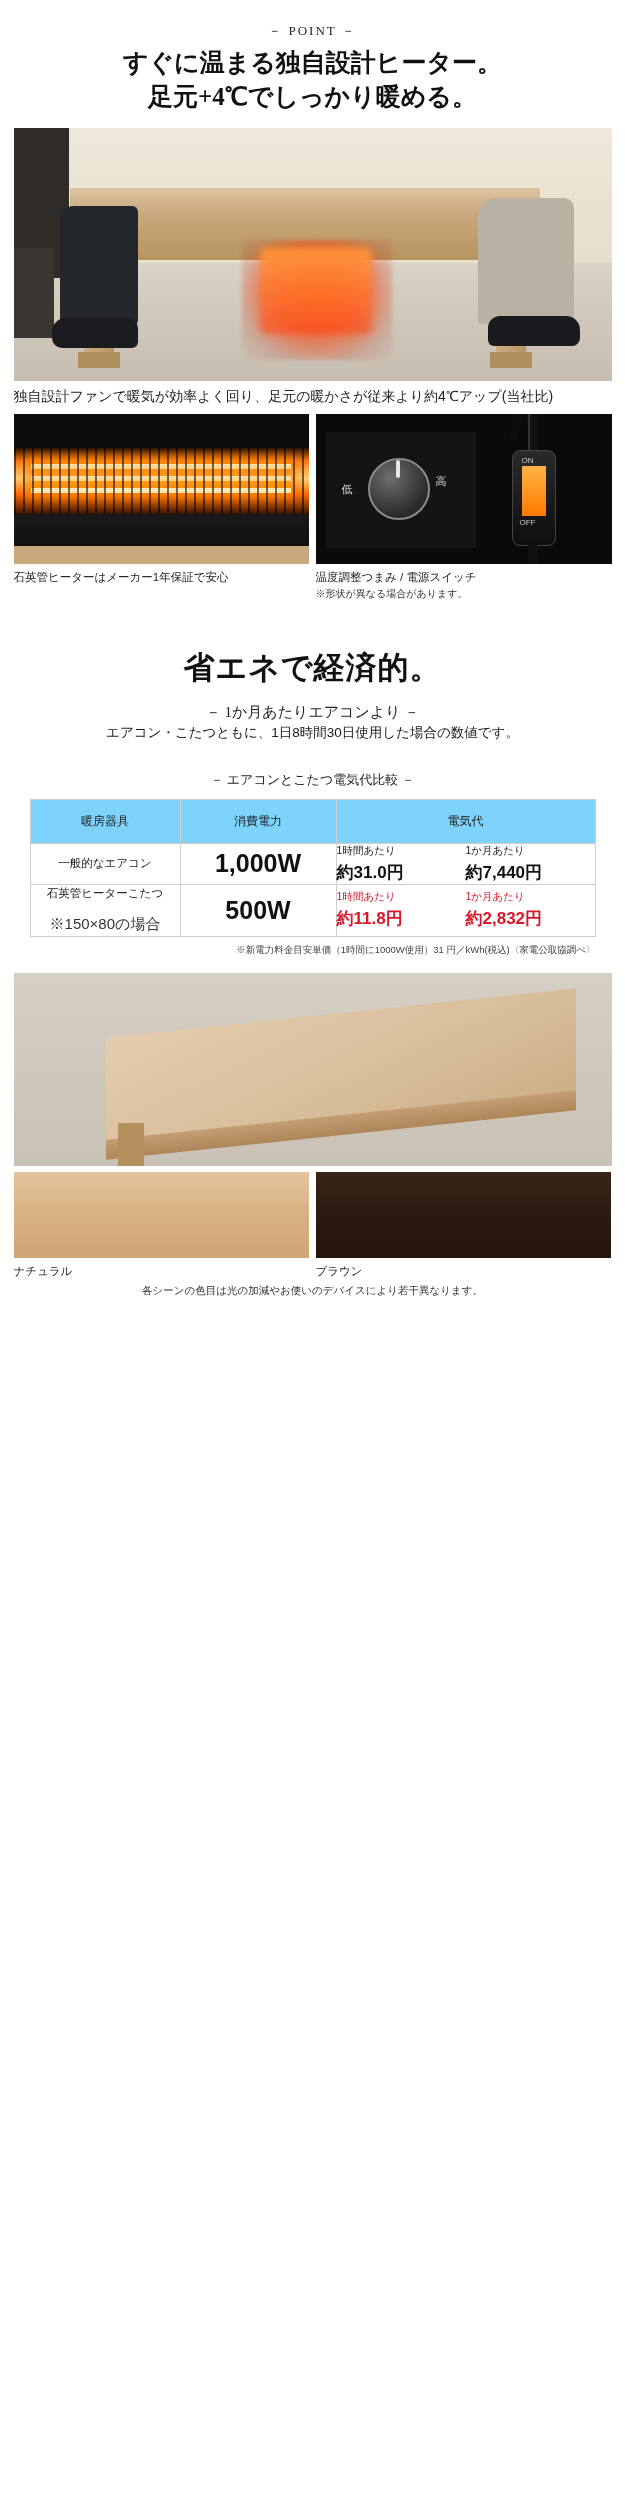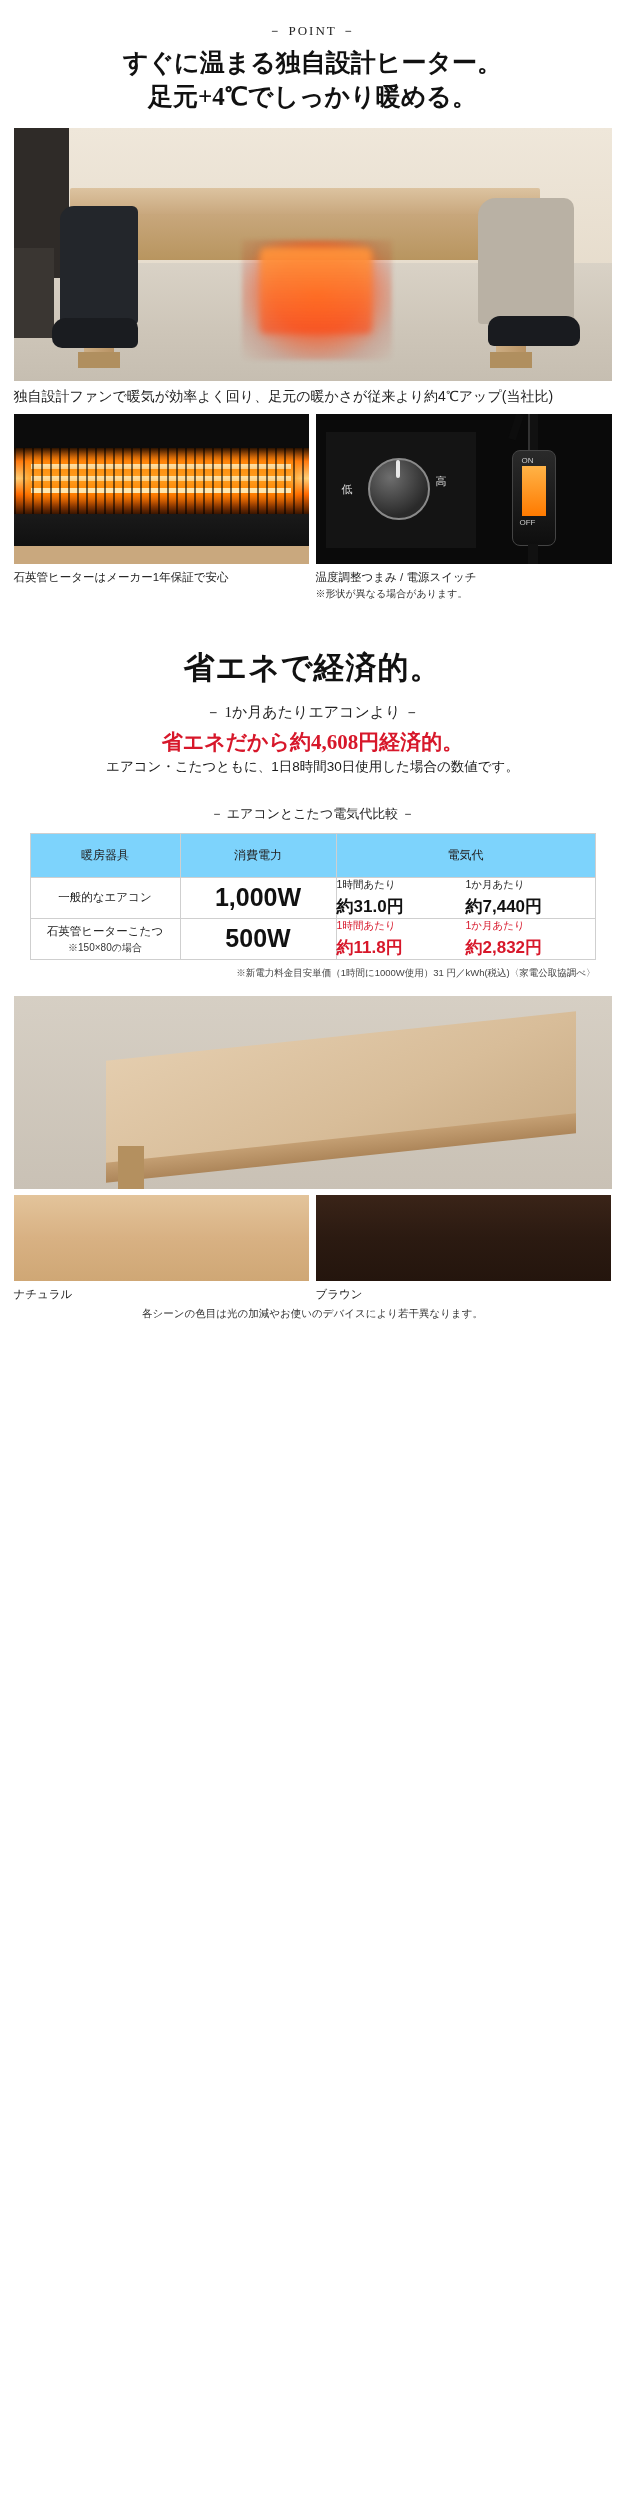--- a/index.html
+++ b/index.html
@@ -149,21 +149,21 @@
   table.cmp {
     width:566px; margin:10px auto 0; border-collapse:collapse;
     font-family:"Liberation Sans", sans-serif;
   }
   table.cmp th, table.cmp td { border:1px solid #cfcfcf; padding:0; }
   table.cmp thead th {
     background:#7dd3fc; font-size:12px; color:#222; font-weight:normal; height:44px;
   }
   .cell-pad { padding:10px 8px; }
   .row-label { width:150px; font-size:11.5px; color:#222; text-align:center; line-height:1.5; }
-  .row-label .small { font-size:10px; color:#333; display:block; }
+  .row-label .small { font-size:15px; color:#333; display:block;margin-top:11px; }
   .watt { font-size:25px; font-weight:bold; color:#111; text-align:center; }
   .split { display:flex; }
   .split > div { flex:1; }
   .lbl-small { font-size:10.5px; color:#222; }
   .val-big { font-size:17px; font-weight:bold; color:#111; margin-top:3px; }
   .red .lbl-small, .red .val-big { color:#d7172a; }
   td.elec { padding:8px 4px; }
   .footnote {
     width:566px; margin:7px auto 0; text-align:right; font-size:9.5px; color:#444;
     font-family:"Liberation Sans", sans-serif;
@@ -282,21 +282,20 @@
     <div class="c1">石英管ヒーターはメーカー1年保証で安心</div>
     <div class="c2">
       <span>温度調整つまみ / 電源スイッチ</span>
       <span class="sub">※形状が異なる場合があります。</span>
     </div>
   </div>
 
   <div class="eco">
     <h2>省エネで経済的。</h2>
     <div class="sub1">－ 1か月あたりエアコンより －</div>
-    <div class="price">省エネだから約4,608円経済的。</div>
     <div class="note">
       <div>エアコン・こたつともに、1日8時間30日使用した場合の数値です。</div>
     </div>
     <div class="cmp-title">－ エアコンとこたつ電気代比較 －</div>
   </div>
 
   <table class="cmp">
     <thead>
       <tr>
         <th>暖房器具</th>

